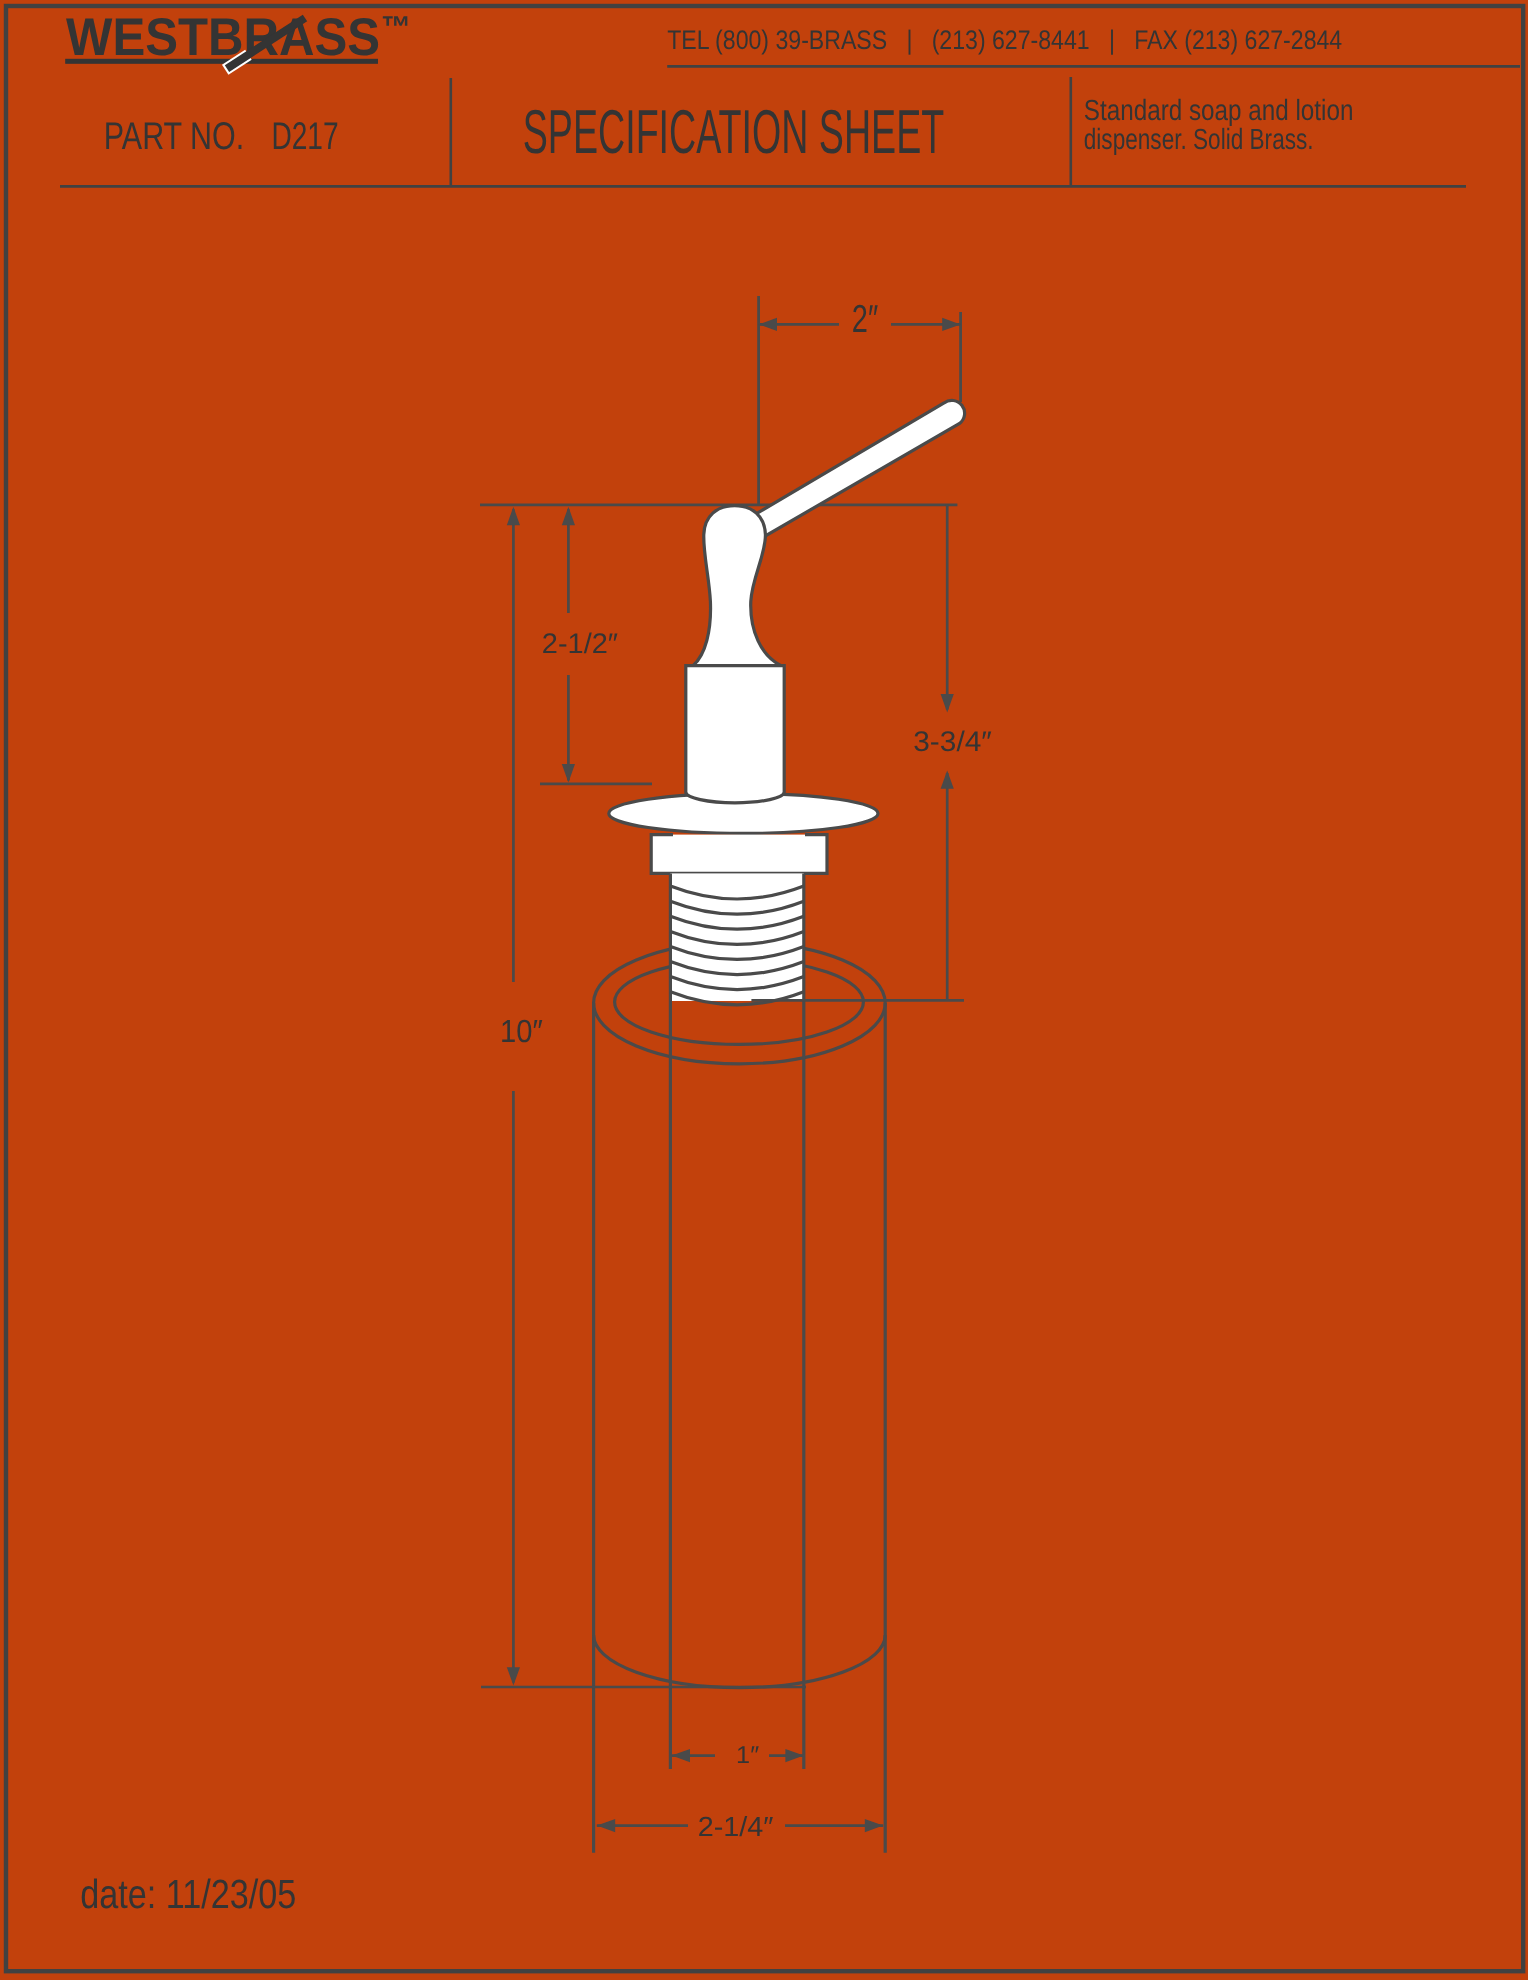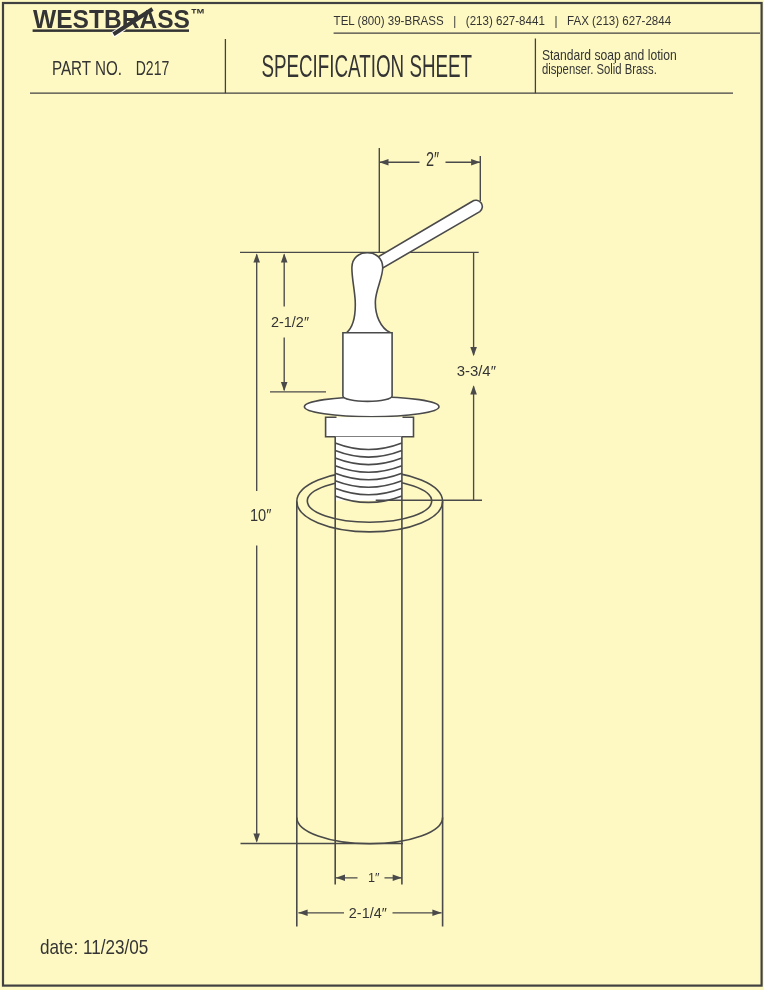--- a/index.html
+++ b/index.html
@@ -1,16 +1,16 @@
 <!DOCTYPE html>
 <html><head>
 <meta charset="utf-8">
 <style>
   html,body { margin:0; padding:0; background:#ffffff; }
-  .page { position:relative; width:764px; height:990px; background:#fef9c3;
+  .page { position:relative; width:764px; height:990px; background:#c2410c;
           font-family:"Liberation Sans", sans-serif; overflow:hidden; }
   svg { position:absolute; left:0; top:0; }
 </style>
 </head>
 <body>
 <div class="page">
 <svg width="764" height="990" viewBox="0 0 764 990">
 <g stroke="#414141" fill="none">
 <rect x="3" y="3" width="758.6" height="982.6" stroke-width="2.2"></rect>
 <path d="M333.6 33.2 H760" stroke-width="1.3"></path>

